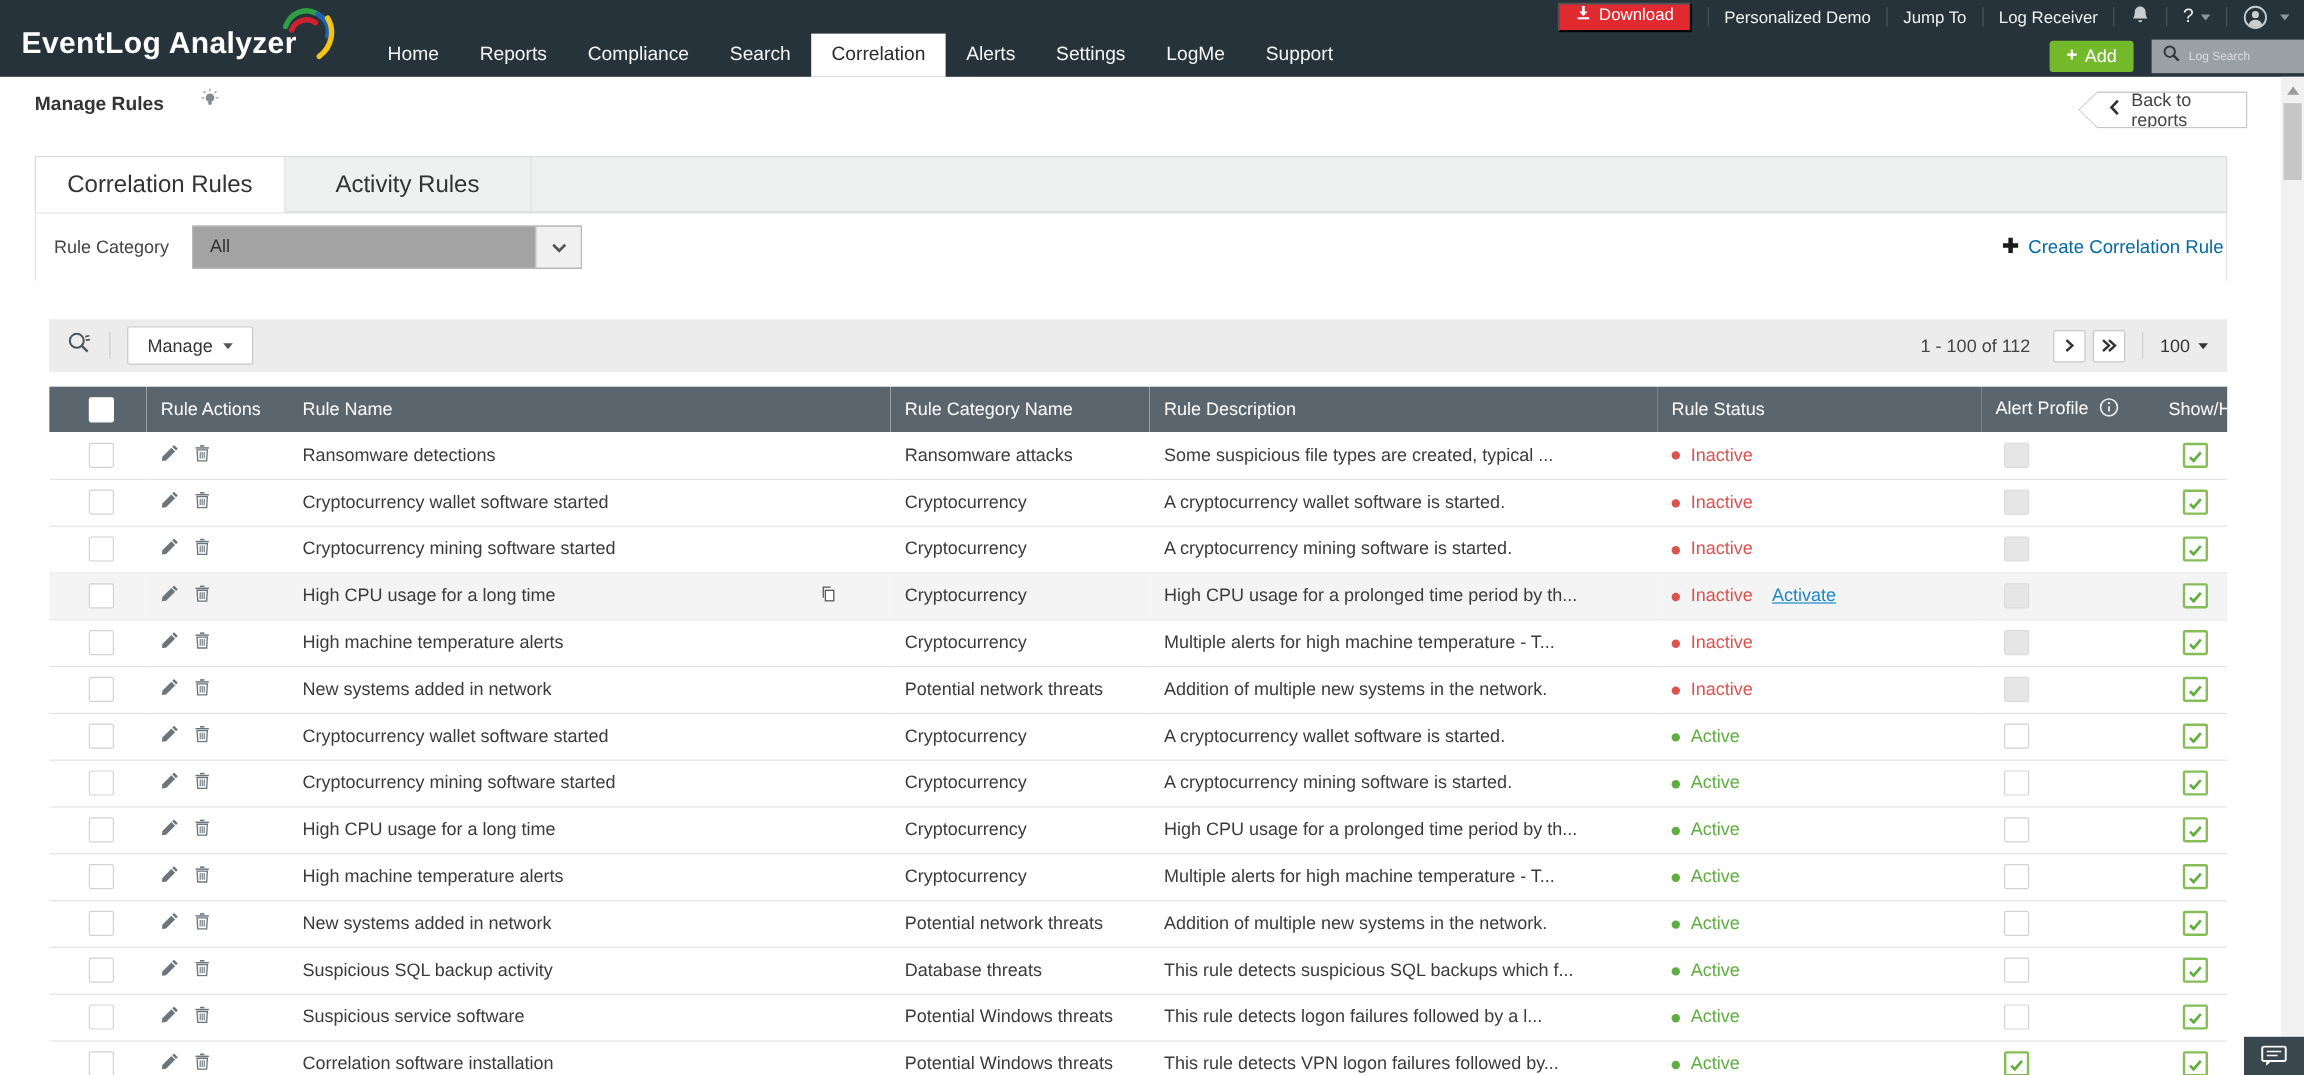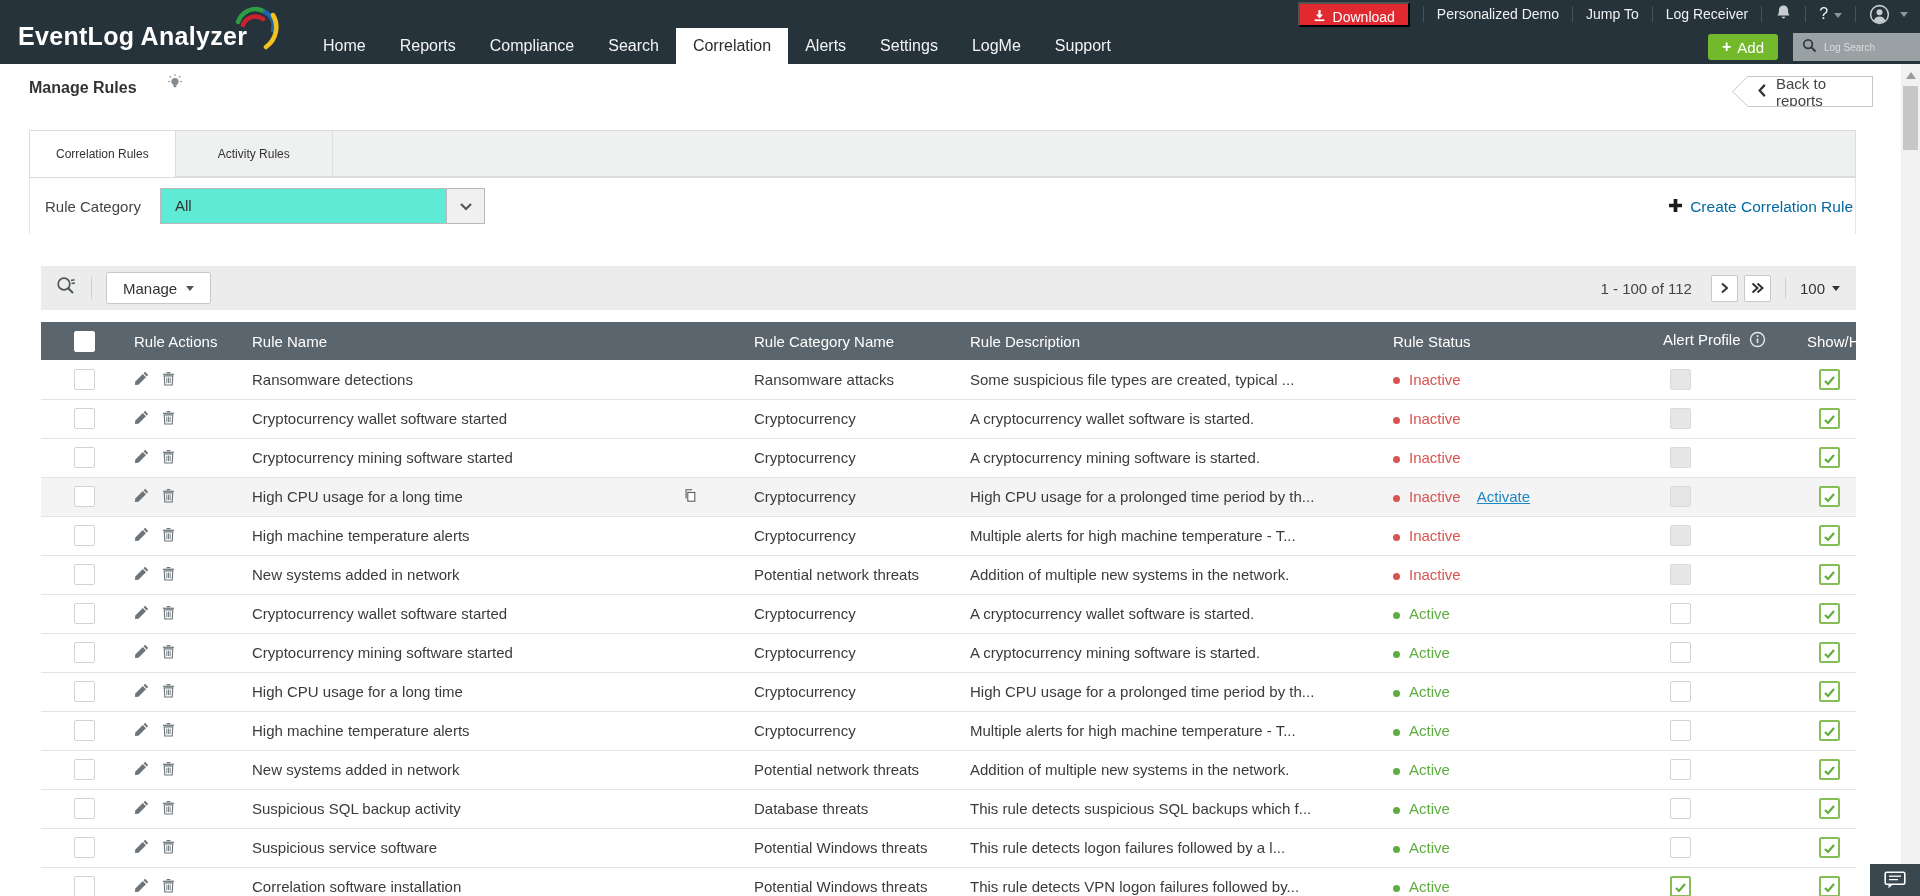--- a/index.html
+++ b/index.html
@@ -7,21 +7,21 @@
     font-family:"Liberation Sans","DejaVu Sans",sans-serif;}
   body{position:relative;}
 
   
   .topbar{position:absolute;left:0;top:0;width:1920px;height:64px;background:#27333a;}
   .logo{position:absolute;left:18px;top:22px;color:#fff;font-size:25px;font-weight:bold;letter-spacing:.3px;white-space:nowrap;}
   .logo-swirl{position:absolute;left:228px;top:2px;}
   .utility{position:absolute;right:4px;top:0;height:28px;display:flex;align-items:center;color:#eef1f2;font-size:14px;}
   .util-item{white-space:nowrap;cursor:default;}
   .util-sep{width:1px;height:16px;background:#46535a;margin:0 13px;}
-  .dl-btn{background:#e02a30;color:#fff;height:25px;border-radius:2px;display:flex;align-items:flex-end;gap:7px;padding:0 13px;font-size:14px;}
+  .dl-btn{background:#e02a30;color:#fff;height:25px;border-radius:2px;display:flex;align-items:flex-start;gap:7px;padding:0 13px;font-size:14px;}
   .caret{display:inline-block;width:0;height:0;border-left:4px solid transparent;border-right:4px solid transparent;border-top:5px solid #8b959b;margin-left:6px;vertical-align:middle;}
   .nav{position:absolute;left:306px;top:28px;height:36px;display:flex;color:#f2f4f5;font-size:16px;}
   .nav-item{padding:0 17px;line-height:36px;white-space:nowrap;}
   .nav-item.active{background:#fff;color:#2b2b2b;}
   .add-btn{position:absolute;left:1708px;top:34px;width:70px;height:26px;background:#74b82c;color:#fff;border:none;border-radius:3px;font-size:15px;font-family:inherit;display:flex;align-items:center;justify-content:center;gap:6px;}
   .add-plus{font-weight:bold;font-size:16px;line-height:1;}
   .log-search{position:absolute;left:1793px;top:33px;width:127px;height:28px;background:#9aa1a5;display:flex;align-items:center;gap:7px;padding-left:9px;overflow:hidden;}
   .log-search .ls-text{color:#dadcdd;font-size:10px;white-space:nowrap;}
 
   
@@ -29,28 +29,28 @@
   .bulb{position:absolute;left:165px;top:72px;}
   .back-btn{position:absolute;left:1732px;top:76px;width:141px;height:31px;
     clip-path:polygon(16px 0,100% 0,100% 100%,16px 100%,0 50%);background:#c6c6c6;}
   .back-btn .inner{position:absolute;left:1px;top:1px;right:1px;bottom:1px;
     clip-path:polygon(15px 0,100% 0,100% 100%,15px 100%,0 50%);background:#fff;
     display:flex;align-items:center;gap:9px;padding-left:24px;font-size:15px;color:#444;}
 
   
   .panel{position:absolute;left:29px;top:130px;width:1827px;}
   .tabbar{display:flex;height:48px;background:#eff1f1;border:1px solid #dadcdd;}
-  .tab{line-height:46px;font-size:12px;color:#333;white-space:nowrap;text-align:center;}
+  .tab{line-height:46px;font-size:20px;color:#333;white-space:nowrap;text-align:center;}
   .tab.active{background:#fff;padding:0 26px;border-right:1px solid #dadcdd;}
   .tab.inactive{padding:0 42px;border-right:1px solid #dfe1e1;border-bottom:1px solid #dadcdd;}
   .tab-filler{flex:1;border-bottom:1px solid #dadcdd;}
 
   .filter-row{position:relative;height:56px;border-left:1px solid #e4e6e7;border-right:1px solid #e4e6e7;background:#fff;}
   .filter-label{position:absolute;left:15px;top:20px;font-size:15px;color:#444;}
-  .select{position:absolute;left:130px;top:10px;width:325px;height:36px;border:1px solid #b9b9b9;background:#5eead4;}
+  .select{position:absolute;left:130px;top:10px;width:325px;height:36px;border:1px solid #b9b9b9;background:#a3a3a3;}
   .select .sel-val{position:absolute;left:14px;top:0;line-height:34px;font-size:15px;color:#333;}
   .select .sel-btn{position:absolute;right:0;top:0;width:38px;height:34px;background:#f0f0f0;border-left:1px solid #b9b9b9;display:flex;align-items:center;justify-content:center;}
   .create-link{position:absolute;right:2px;top:20px;display:flex;align-items:center;gap:8px;font-size:15.5px;}
   .create-link a{color:#0369a1;text-decoration:none;}
 
   .toolbar{margin-left:12px;height:44px;background:#ececec;display:flex;align-items:center;padding:0 16px 0 14px;margin-top:32px;}
   .tb-sep{width:1px;height:22px;background:#cfcfcf;margin:0 14px;}
   .manage-btn{height:32px;background:#fff;border:1px solid #c8c8c8;border-radius:2px;font-size:15px;color:#333;font-family:inherit;display:flex;align-items:center;padding:0 16px;}
   .manage-btn .caret{border-top-color:#555;margin-left:9px;}
   .tb-spacer{flex:1;}

